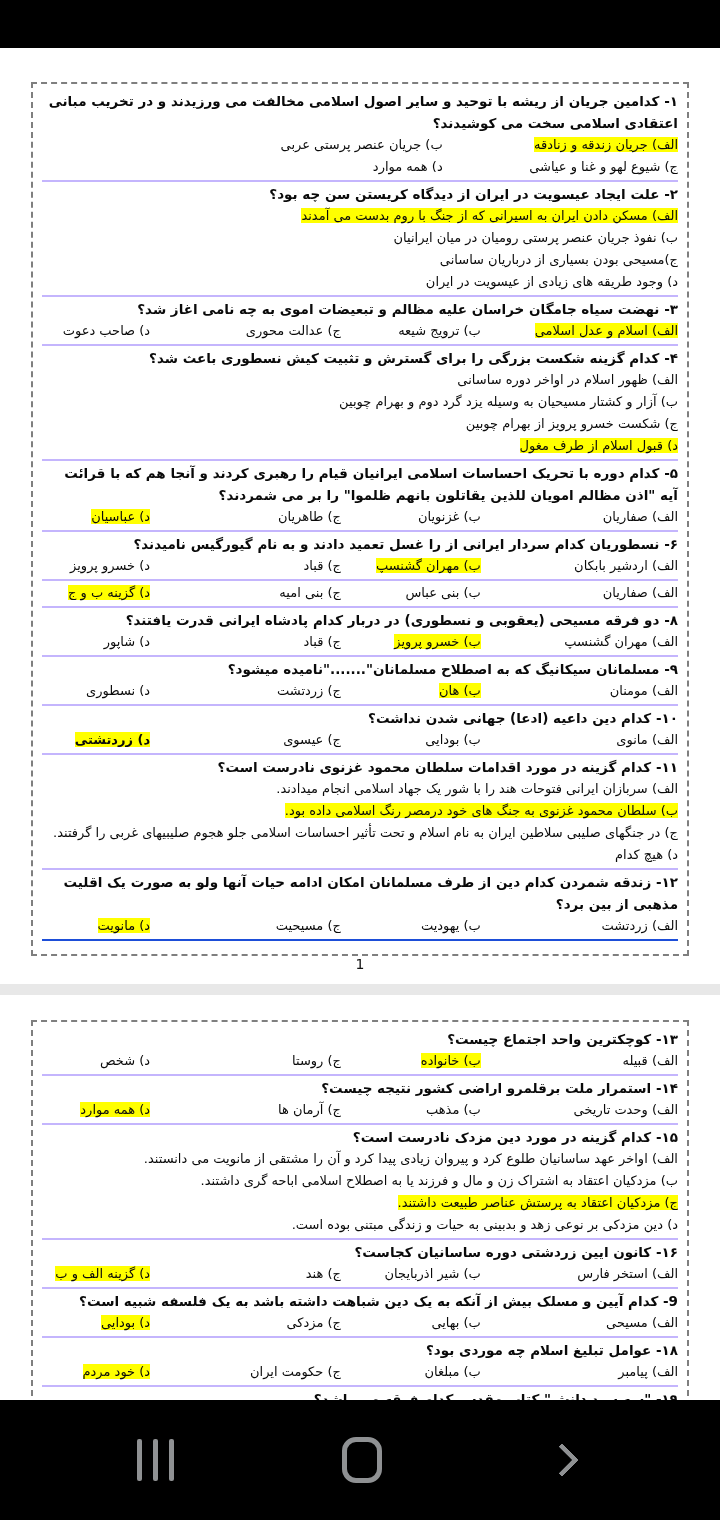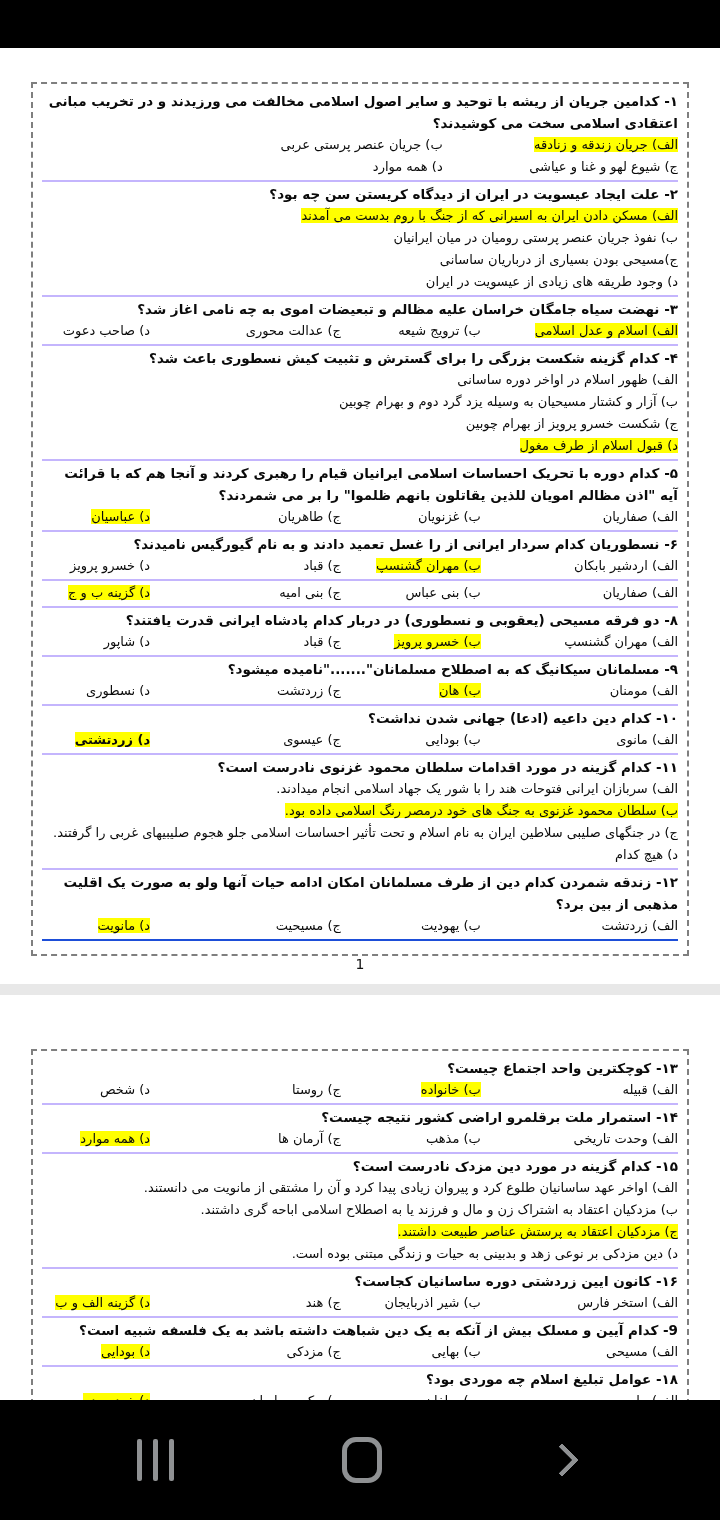--- a/index.html
+++ b/index.html
@@ -22,21 +22,21 @@
     position:absolute; left:31px; width:658px;
     background:#fff;
     border:2px dashed #7f7f7f;
     box-sizing:border-box;
     padding:5px 9px 4px 9px;
     overflow:hidden;
     direction:rtl;
     color:#0a0a0a;
   }
   #page-1 { top:82px;  height:874px; }
-  #page-2 { top:1049px; height:386px; }
+  #page-2 { top:1020px; height:386px; }
 
   .page-footer {
     position:absolute; top:956px; left:0; width:720px;
     text-align:center; font-size:14px; color:#111;
     direction:ltr;
   }
   .page-gap-band {
     position:absolute; top:984px; left:0; width:720px; height:11px;
     background:#e8e8e8;
   }

